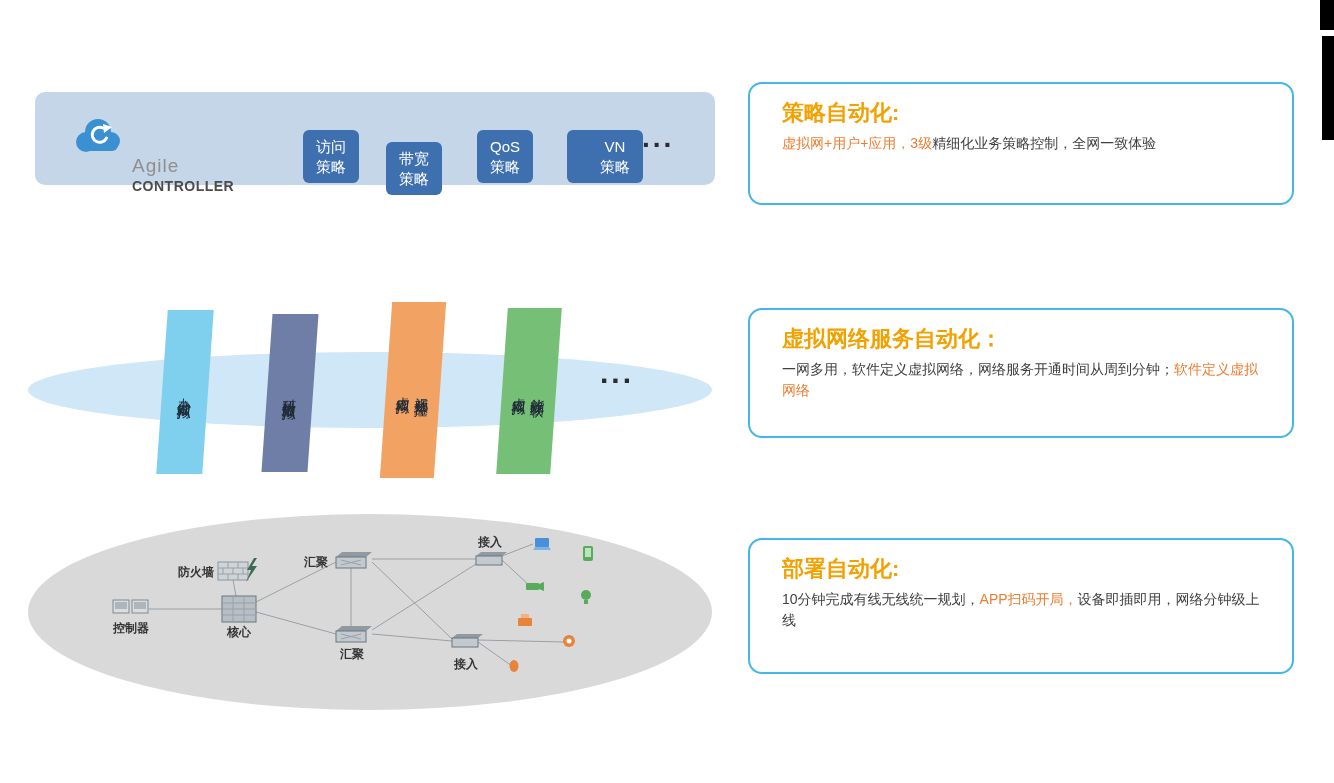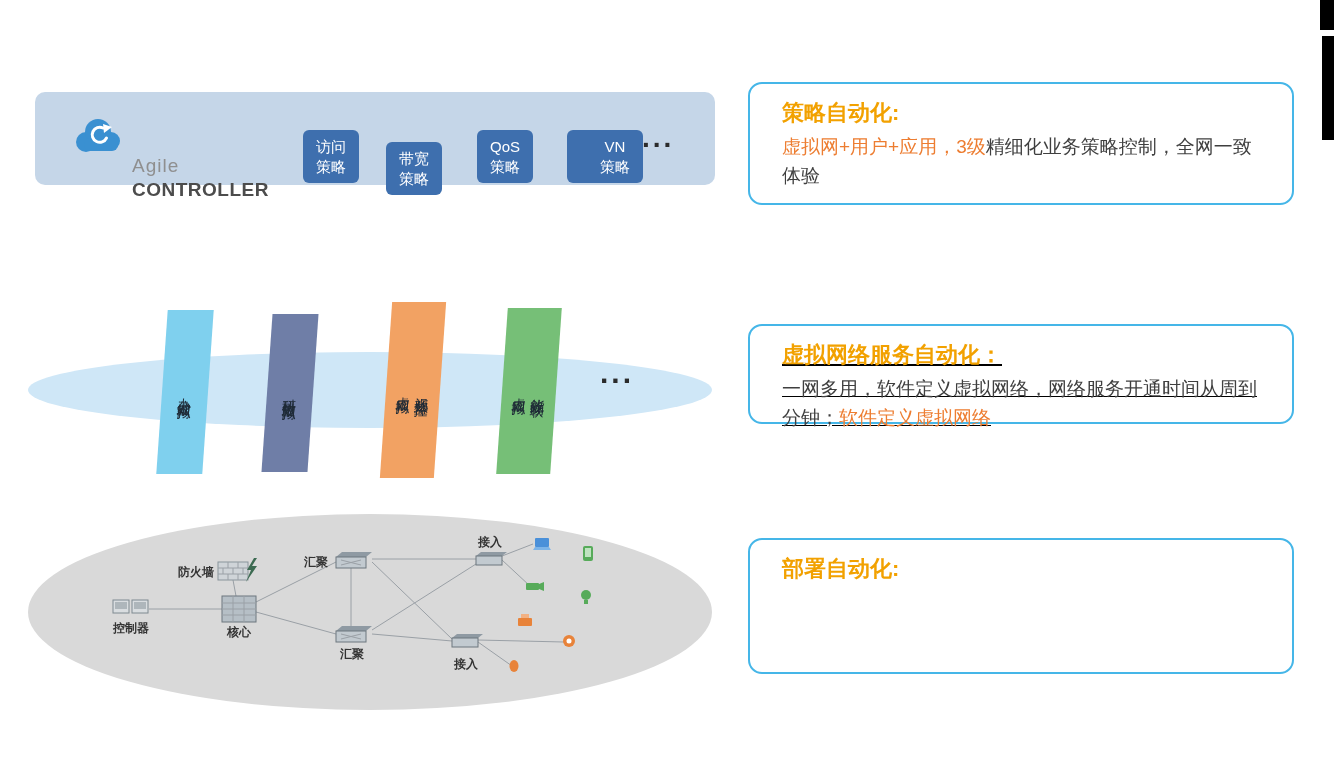--- a/index.html
+++ b/index.html
@@ -7,21 +7,21 @@
     position:relative; width:1334px; height:783px; background:#ffffff;
     font-family:"Liberation Sans", sans-serif; overflow:hidden;
   }
 
   
   .banner { position:absolute; left:35px; top:92px; width:680px; height:93px;
             background:#c5d6e8; border-radius:10px; }
   .cloud { position:absolute; left:70px; top:113px; width:56px; height:46px; }
   .brand { position:absolute; left:132px; top:117px; line-height:1.25; }
   .brand-top    { font-size:19px; color:#8f8f8f; letter-spacing:1px;margin-top:37px; }
-  .brand-bottom { font-size:19px; font-weight:bold; color:#4c4c4c; letter-spacing:0.5px; }
+  .brand-bottom { font-size:14px; font-weight:bold; color:#4c4c4c; letter-spacing:0.5px; }
   .chip { position:absolute; top:130px; width:56px; height:53px; background:#3e6fae;
           border-radius:6px; color:#fff; font-size:15px; display:flex; align-items:center;
           justify-content:center; text-align:center; white-space:pre-line; line-height:1.3; }
   .chip1 { left:303px; } .chip2 { left:386px;margin-top:12px; } .chip3 { left:477px; } .chip4 { left:567px;padding-left:20px; }
   .dots { position:absolute; color:#2b2b2b; font-weight:bold; letter-spacing:3px; }
   .dots-top { left:642px; top:122px; font-size:28px; }
   .dots-mid { left:600px; top:356px; font-size:30px; }
 
   
   .mid-ellipse { position:absolute; left:28px; top:352px; width:684px; height:76px;
@@ -40,24 +40,24 @@
                     background:#d9d9d9; border-radius:50%; }
   .topo { position:absolute; left:28px; top:514px; }
   .topo text { font-size:12px; font-weight:600; fill:#333; font-family:"Liberation Sans", sans-serif; }
   .topo line { stroke:#9aa0a6; stroke-width:1; }
 
   
   .callout { position:absolute; left:748px; width:546px; border:2px solid #45b6e8;
              border-radius:14px; background:#fff; padding:14px 22px 8px 32px;
              box-sizing:border-box; }
   .c1 { top:82px;  height:123px; }
-  .c2 { top:324px; height:100px;text-decoration:underline; }
+  .c2 { top:308px; height:130px; }
   .c3 { top:538px; height:136px; }
   .callout-title { font-size:22px; font-weight:bold; color:#f2a100; margin:0 0 5px 0; }
-  .callout-body  { font-size:19px; color:#3f3f3f; line-height:1.5; }
+  .callout-body  { font-size:14px; color:#3f3f3f; line-height:1.5; }
   .accent { color:#ed7d31; }
 
   
   .edge-bar { position:absolute; background:#000; }
   .bar1 { left:1320px; top:0;    width:14px; height:30px; }
   .bar2 { left:1322px; top:36px; width:12px; height:104px; }
 </style>
 </head>
 <body>
 
@@ -228,18 +228,21 @@
 
   <div class="callout c2">
     <div class="callout-title">虚拟网络服务自动化：</div>
     <div class="callout-body">
       <span>一网多用，软件定义虚拟网络，网络服务开通时间从周到分钟；</span><span class="accent">软件定义虚拟网络</span>
     </div>
   </div>
 
   <div class="callout c3">
     <div class="callout-title">部署自动化:</div>
+    <div class="callout-body">
+      <span>10分钟完成有线无线统一规划，</span><span class="accent">APP扫码开局，</span><span>设备即插即用，网络分钟级上线</span>
+    </div>
   </div>
 
   <div class="edge-bar bar1"></div>
   <div class="edge-bar bar2"></div>
 
 </div>
 
 </body></html>

